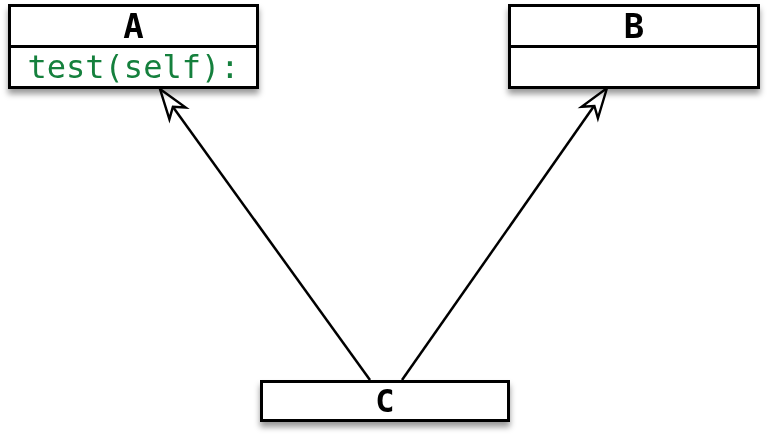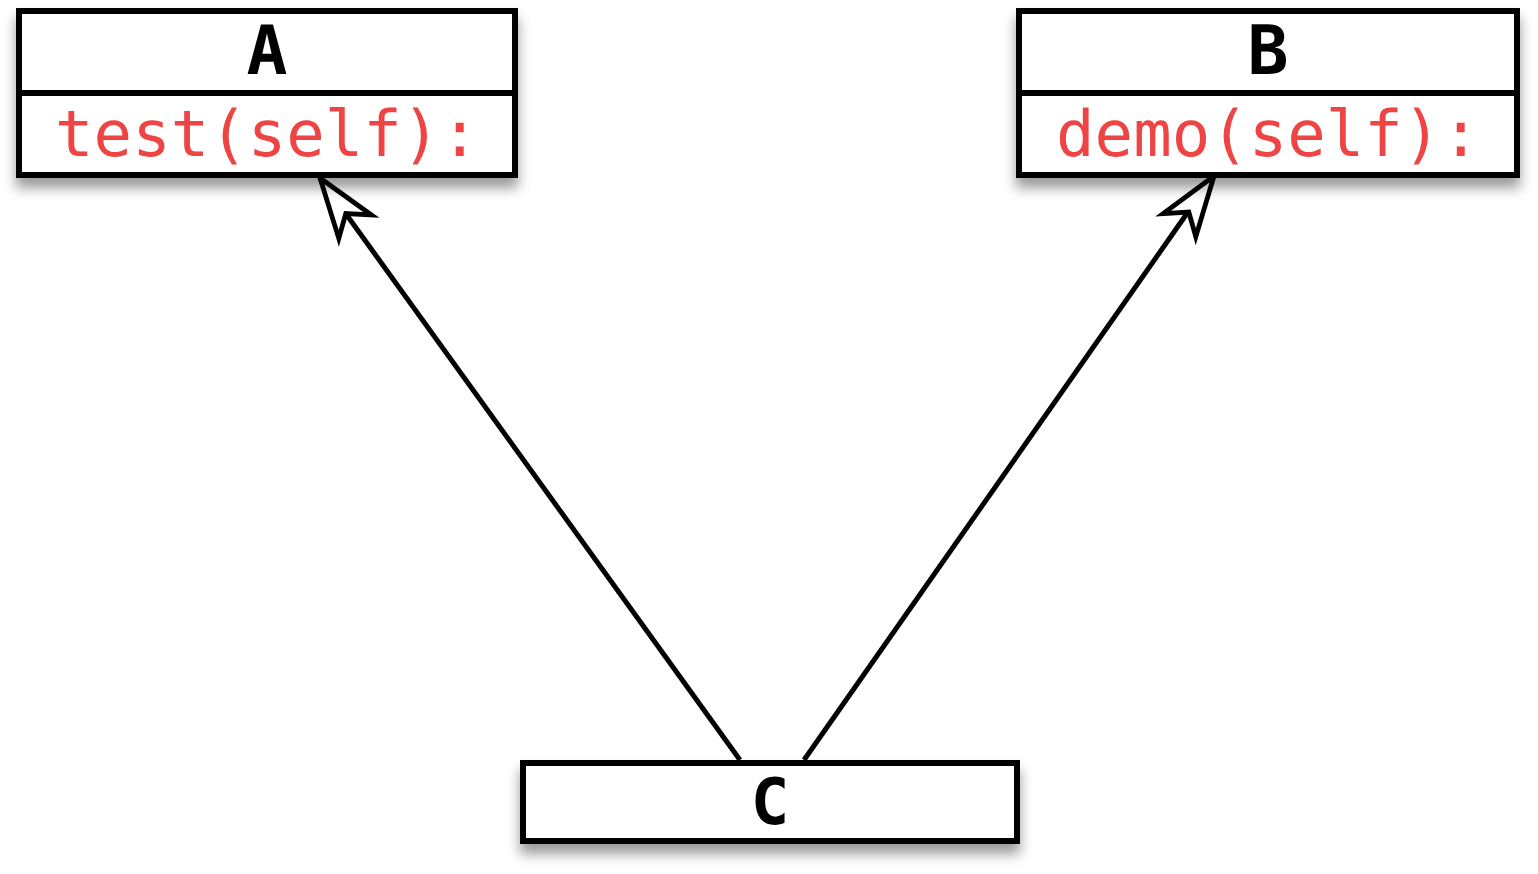--- a/index.html
+++ b/index.html
@@ -45,21 +45,21 @@
     color: #000000;
   }
   .node-member {
     box-sizing: border-box;
     height: 38px;
     display: flex;
     align-items: center;
     justify-content: center;
     font-size: 32px;
     line-height: 1;
-    color: #ef4444;
+    color: #15803d;
     white-space: nowrap;
   }
   .node-c .node-title {
     height: 36px;
     border-bottom: none;
     font-size: 32px;
   }
   .edge-line {
     stroke: #000000;
     stroke-width: 2.5;
@@ -91,20 +91,19 @@
     </g>
   </svg>
 
   <div class="class-node node-a">
     <div class="node-title">A</div>
     <div class="node-member">test(self):</div>
   </div>
 
   <div class="class-node node-b">
     <div class="node-title">B</div>
-    <div class="node-member">demo(self):</div>
   </div>
 
   <div class="class-node node-c">
     <div class="node-title">C</div>
   </div>
 
 </div>
 
 </body></html>

